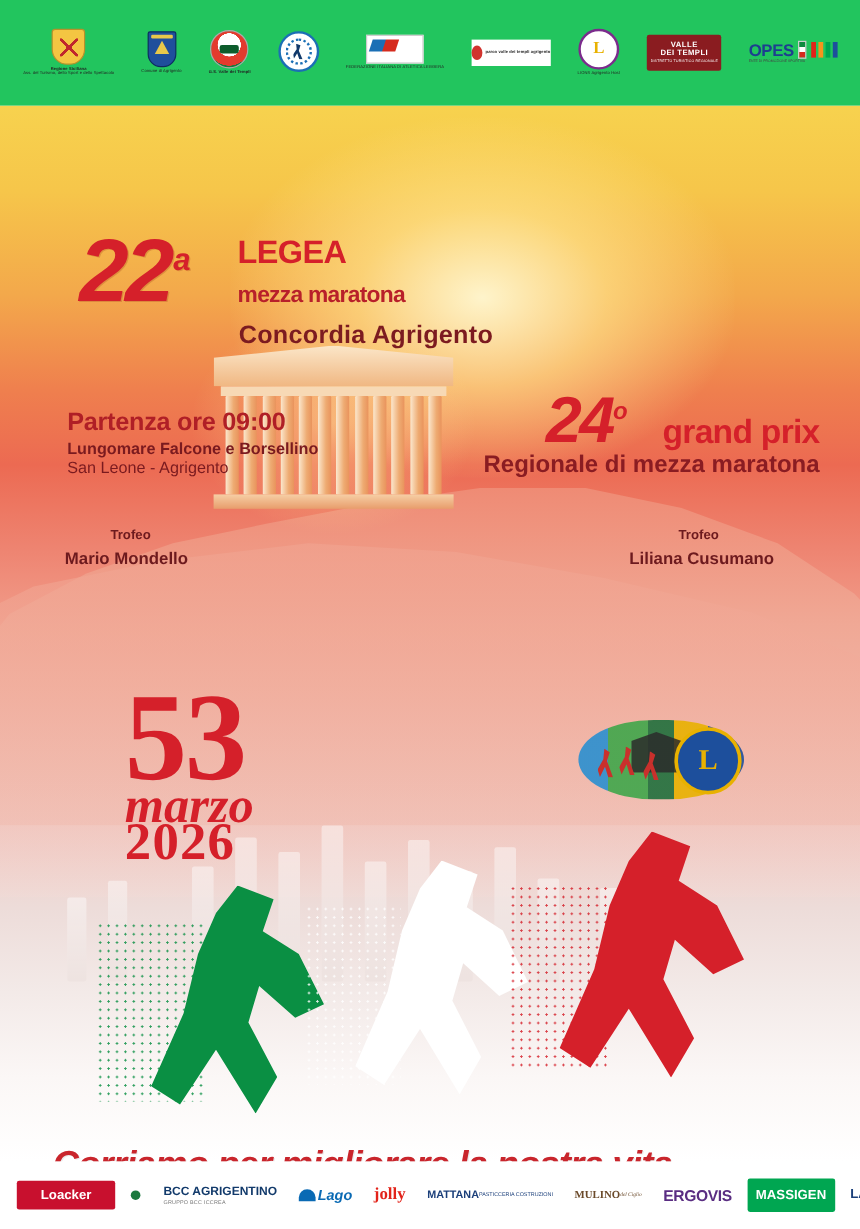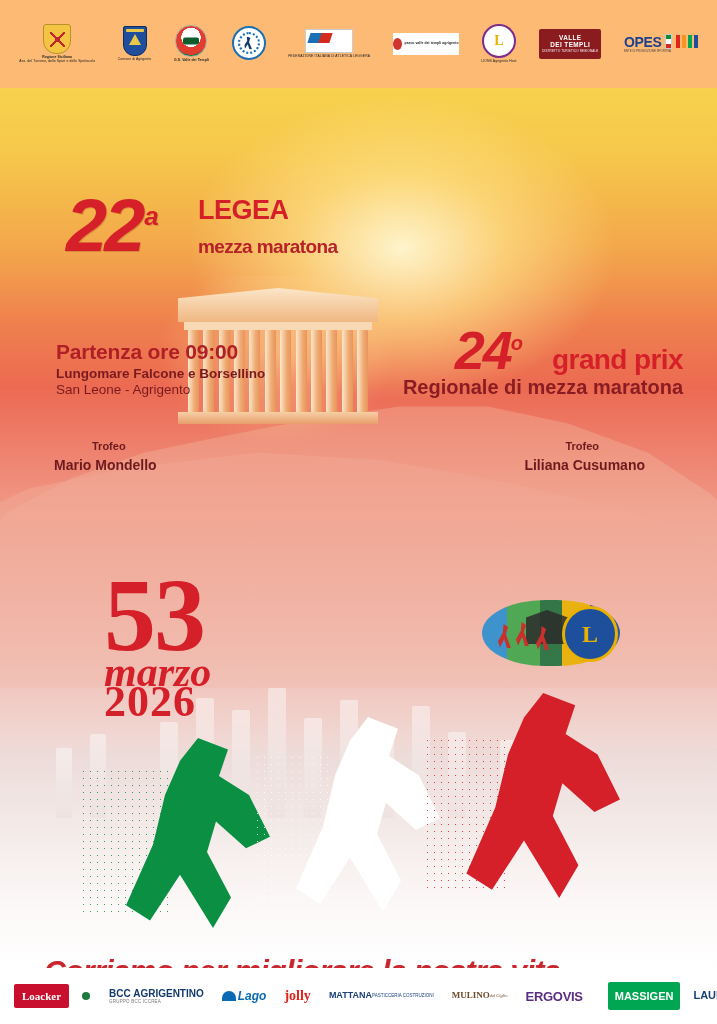--- a/index.html
+++ b/index.html
@@ -13,21 +13,21 @@
   .poster{
     position:absolute;inset:0;
     width:717px;height:1024px;
     background:#ffffff;
     overflow:hidden;
   }
 
   
   .top-bar{
     position:absolute;top:0;left:0;width:717px;height:88px;
-    background:#fdba74;
+    background:#22c55e;
     display:flex;align-items:center;justify-content:space-around;
     padding:0 8px;box-sizing:border-box;
     z-index:20;
   }
   .logo-box{
     display:flex;flex-direction:column;align-items:center;justify-content:center;
     text-align:center;line-height:1.05;
   }
   .logo-mark{
     display:block;margin:0 auto 2px auto;
@@ -371,33 +371,33 @@
     position:absolute;left:0;bottom:0;width:717px;height:56px;background:#ffffff;
     display:flex;align-items:center;padding:0 14px;box-sizing:border-box;
     gap:8px;
     z-index:20;
   }
   .sp{
     display:flex;align-items:center;justify-content:center;
     height:24px;border-radius:3px;font-size:9px;font-weight:bold;
     padding:0 5px;white-space:nowrap;
   }
-  .sp-loacker{background:#c8102e;color:#fff;font-family:Liberation Serif, serif;font-size:11px;padding:0 8px;border-radius:2px;}
+  .sp-loacker{background:#c8102e;color:#fff;font-family:Liberation Sans, sans-serif;font-size:11px;padding:0 20px;border-radius:2px;}
   .sp-bcc{color:#123a6b;font-size:10px;gap:16px;}
   .sp-bcc .dot{width:8px;height:8px;border-radius:50%;background:#1d7a3f;display:inline-block;margin-right:3px;}
   .sp-bcc small{display:block;font-size:4.5px;color:#777;font-weight:normal;letter-spacing:.2px;}
   .sp-lago{color:#0a6ab4;font-size:12px;font-style:italic;}
   .sp-lago .cap{width:14px;height:10px;background:#0a6ab4;border-radius:7px 7px 0 0;display:inline-block;margin-right:2px;}
   .sp-jolly{color:#e2231a;font-size:14px;font-family:"Liberation Serif",serif;}
   .sp-mattana{color:#1b3f7a;font-size:9px;text-align:center;line-height:1.05;}
   .sp-mattana small{display:block;font-size:4.5px;font-weight:normal;}
   .sp-mulino{color:#6b4a2a;font-size:9px;text-align:center;line-height:1.05;font-family:"Liberation Serif",serif;}
   .sp-mulino small{display:block;font-size:4.5px;font-weight:normal;font-style:italic;}
   .sp-ergovis{color:#5a2d82;font-size:13px;letter-spacing:-.3px;}
-  .sp-massigen{background:#00a651;color:#fff;font-size:11px;padding:2px 7px;border-radius:2px;margin-left:12px;}
+  .sp-massigen{background:#00a651;color:#fff;font-size:11px;padding:2px 7px;border-radius:2px;}
   .sp-laudicina{color:#1b3f7a;font-size:11px;text-align:center;line-height:1.05;}
 </style>
 </head>
 <body>
 
 <div class="poster">
 
   <div class="top-bar">
 
     <div class="logo-box">
@@ -519,20 +519,21 @@
         <div class="body"></div>
       </div>
       <div class="spray r" style="left:304px;bottom:56px;width:84px;height:155px;"></div>
     </div>
 
     <div class="h-22">
       <span>22</span><sup>a</sup>
     </div>
     <div class="h-legea">LEGEA</div>
     <div class="h-mezza">mezza maratona</div>
+    <div class="h-conc">Concordia  Agrigento</div>
 
     <div class="partenza">Partenza ore 09:00</div>
     <div class="addr1">Lungomare Falcone e Borsellino</div>
     <div class="addr2">San Leone - Agrigento</div>
     <div class="trofeo-l-t">Trofeo</div>
     <div class="trofeo-l-n">Mario Mondello</div>
 
     <div class="gp-24">
       <span>24</span><sup>o</sup>
     </div>

